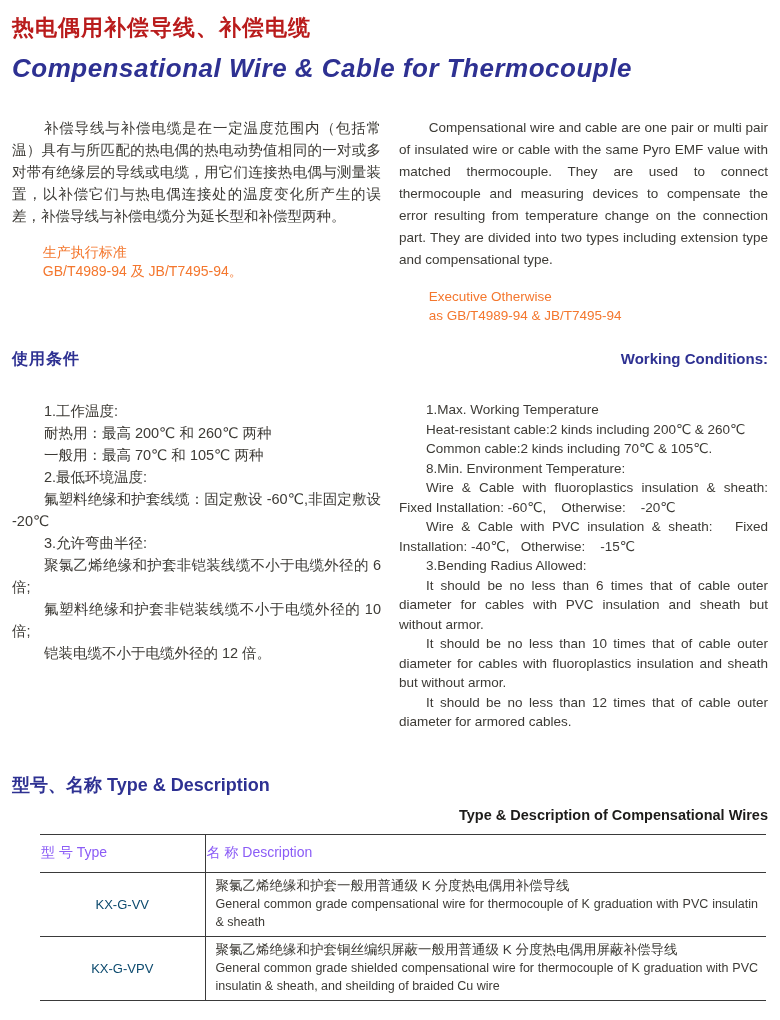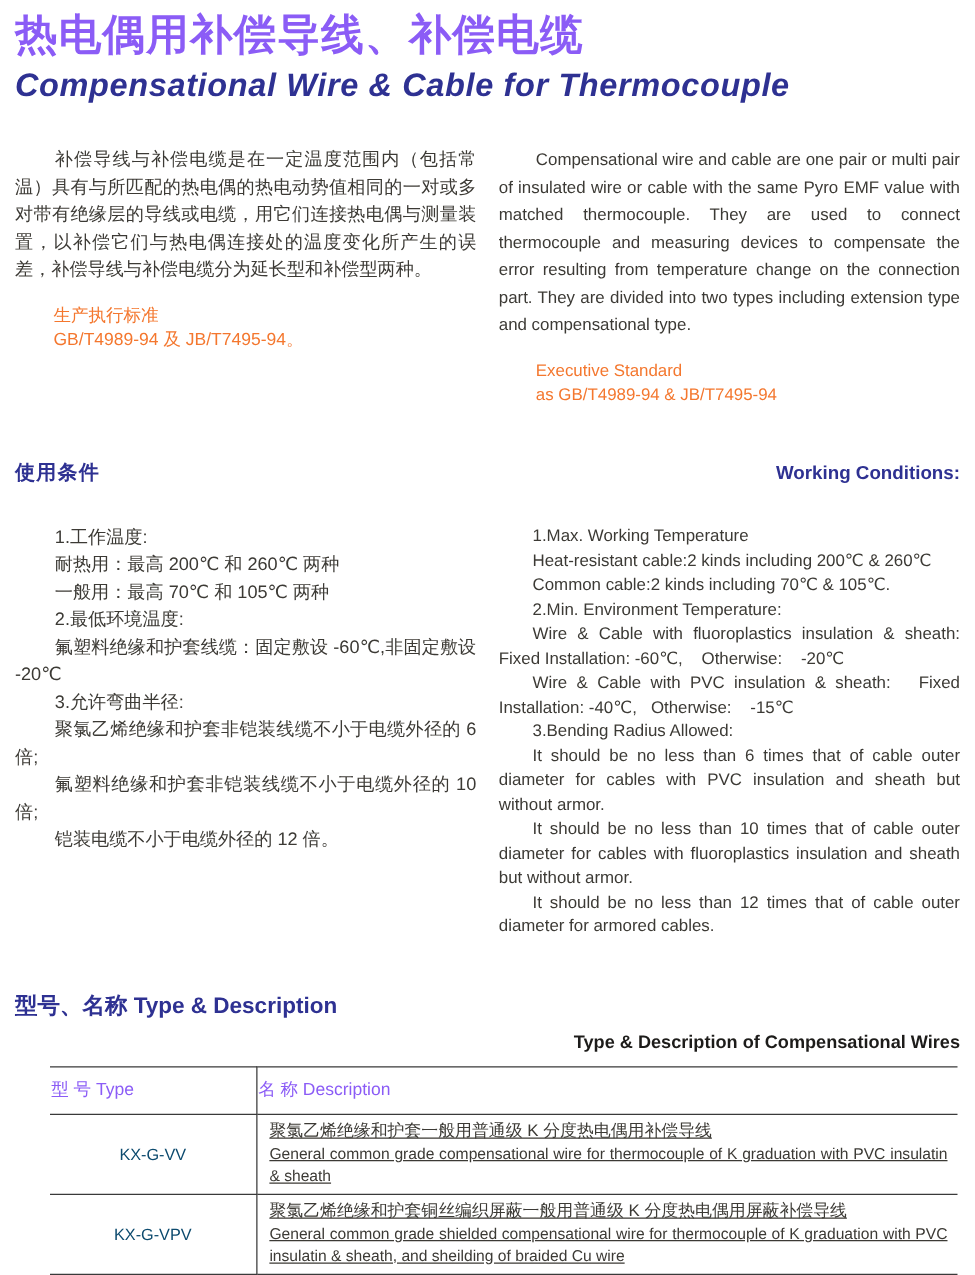--- a/index.html
+++ b/index.html
@@ -1,55 +1,55 @@
 <!DOCTYPE html>
 <html><head>
 <meta charset="utf-8">
 <style>
   html,body{margin:0;padding:0;background:#ffffff;}
   body{width:780px;height:1020px;overflow:hidden;
        font-family:"Liberation Sans","DejaVu Sans",sans-serif;color:#3c3a35;}
   .page{padding:8px 12px 0 12px;box-sizing:border-box;width:780px;}
 
   
-  .title-zh{margin:0;color:#8b5cf6;font-size:34px;line-height:40px;font-weight:bold;letter-spacing:1px;}
+  .title-zh{margin:0;color:#b91c1c;font-size:22px;line-height:40px;font-weight:bold;letter-spacing:1px;}
   .title-en{margin:5px 0 0 0;color:#2e3192;font-size:26px;line-height:30px;font-weight:bold;font-style:italic;letter-spacing:0.5px;}
 
   
   .intro-grid{display:grid;grid-template-columns:1fr 1fr;column-gap:18px;margin-top:34px;}
   .para{margin:0;text-indent:2.2em;text-align:justify;}
   .zh-body{font-size:14.5px;line-height:22px;}
   .en-body{font-size:13.5px;line-height:22px;}
   .standard{margin-top:16px;margin-left:2.2em;color:#f4772e;font-size:14px;line-height:19px;}
   .standard div{margin:0;}
   .standard.en{font-size:13.5px;}
 
   
-  .cond-head{display:flex;justify-content:space-between;align-items:baseline;margin-top:43px;color:#2e3192;font-weight:bold;}
+  .cond-head{display:flex;justify-content:space-between;align-items:baseline;margin-top:24px;color:#2e3192;font-weight:bold;}
   .cond-head .h-zh{font-size:16px;letter-spacing:1px;}
   .cond-head .h-en{font-size:15px;}
   .cond-grid{display:grid;grid-template-columns:1fr 1fr;column-gap:18px;margin-top:30px;}
   .cond-zh p{margin:0;font-size:14.5px;line-height:22px;text-indent:2.2em;text-align:justify;}
   .cond-en p{margin:0;font-size:13.5px;line-height:19.5px;text-indent:2em;text-align:justify;white-space:pre-wrap;}
 
   
   .type-head{margin:42px 0 0 0;color:#2e3192;font-size:18px;line-height:22px;font-weight:bold;}
   .table-sub{margin-top:10px;text-align:right;font-weight:bold;color:#1d1c1a;}
   .table-sub .s-zh{font-size:14px;line-height:18px;}
   .table-sub .s-en{font-size:14.5px;line-height:18px;}
 
   
   table.type-table{margin:10px 0 0 28px;width:726px;border-collapse:collapse;table-layout:fixed;}
   .type-table col.c1{width:165px;}
   .type-table th{border-top:1px solid #3a3a3a;border-bottom:1px solid #3a3a3a;
       height:35px;font-weight:normal;font-size:14px;color:#8b5cf6;text-align:left;vertical-align:middle;}
   .type-table th.tcol,.type-table td.tcol{border-right:1px solid #3a3a3a;}
   .type-table td{border-bottom:1px solid #3a3a3a;vertical-align:middle;}
   .type-table td.tcol{text-align:center;font-size:13px;color:#0c4a6e;}
-  .type-table td.dcol{padding:3px 8px 5px 10px;text-decoration:underline;}
+  .type-table td.dcol{padding:3px 8px 5px 10px;}
   .desc-zh{font-size:13.5px;line-height:19px;color:#3c3a35;}
   .desc-en{font-size:12.5px;line-height:18px;color:#3c3a35;text-align:justify;}
 </style>
 </head>
 <body>
 
 <div class="page">
 
   <h1 class="title-zh">热电偶用补偿导线、补偿电缆</h1>
   <h2 class="title-en">Compensational Wire &amp; Cable for Thermocouple</h2>
@@ -58,21 +58,21 @@
     <div>
       <p class="para zh-body">补偿导线与补偿电缆是在一定温度范围内（包括常温）具有与所匹配的热电偶的热电动势值相同的一对或多对带有绝缘层的导线或电缆，用它们连接热电偶与测量装置，以补偿它们与热电偶连接处的温度变化所产生的误差，补偿导线与补偿电缆分为延长型和补偿型两种。</p>
       <div class="standard zh">
         <div>生产执行标准</div>
         <div>GB/T4989-94 及 JB/T7495-94。</div>
       </div>
     </div>
     <div>
       <p class="para en-body">Compensational wire and cable are one pair or multi pair of insulated wire or cable with the same Pyro EMF value with matched thermocouple. They are used to connect thermocouple and measuring devices to compensate the error resulting from temperature change on the connection part. They are divided into two types including extension type and compensational type.</p>
       <div class="standard en">
-        <div>Executive Standard</div>
+        <div>Executive Otherwise</div>
         <div>as GB/T4989-94 &amp; JB/T7495-94</div>
       </div>
     </div>
   </section>
 
   <div class="cond-head">
     <span class="h-zh">使用条件</span>
     <span class="h-en">Working Conditions:</span>
   </div>
 
@@ -85,21 +85,21 @@
       <p>氟塑料绝缘和护套线缆：固定敷设 -60℃,非固定敷设 -20℃</p>
       <p>3.允许弯曲半径:</p>
       <p>聚氯乙烯绝缘和护套非铠装线缆不小于电缆外径的 6 倍;</p>
       <p>氟塑料绝缘和护套非铠装线缆不小于电缆外径的 10 倍;</p>
       <p>铠装电缆不小于电缆外径的 12 倍。</p>
     </div>
     <div class="cond-en">
       <p>1.Max. Working Temperature</p>
       <p>Heat-resistant cable:2 kinds including 200℃ &amp; 260℃</p>
       <p>Common cable:2 kinds including 70℃ &amp; 105℃.</p>
-      <p>2.Min. Environment Temperature:</p>
+      <p>8.Min. Environment Temperature:</p>
       <p>Wire &amp; Cable with fluoroplastics insulation &amp; sheath: Fixed Installation: -60℃,    Otherwise:    -20℃</p>
       <p>Wire &amp; Cable with PVC insulation &amp; sheath:   Fixed Installation: -40℃,   Otherwise:    -15℃</p>
       <p>3.Bending Radius Allowed:</p>
       <p>It should be no less than 6 times that of cable outer diameter for cables with PVC insulation and sheath but without armor.</p>
       <p>It should be no less than 10 times that of cable outer diameter for cables with fluoroplastics insulation and sheath but without armor.</p>
       <p>It should be no less than 12 times that of cable outer diameter for armored cables.</p>
     </div>
   </section>
 
   <h3 class="type-head">型号、名称 Type &amp; Description</h3>

